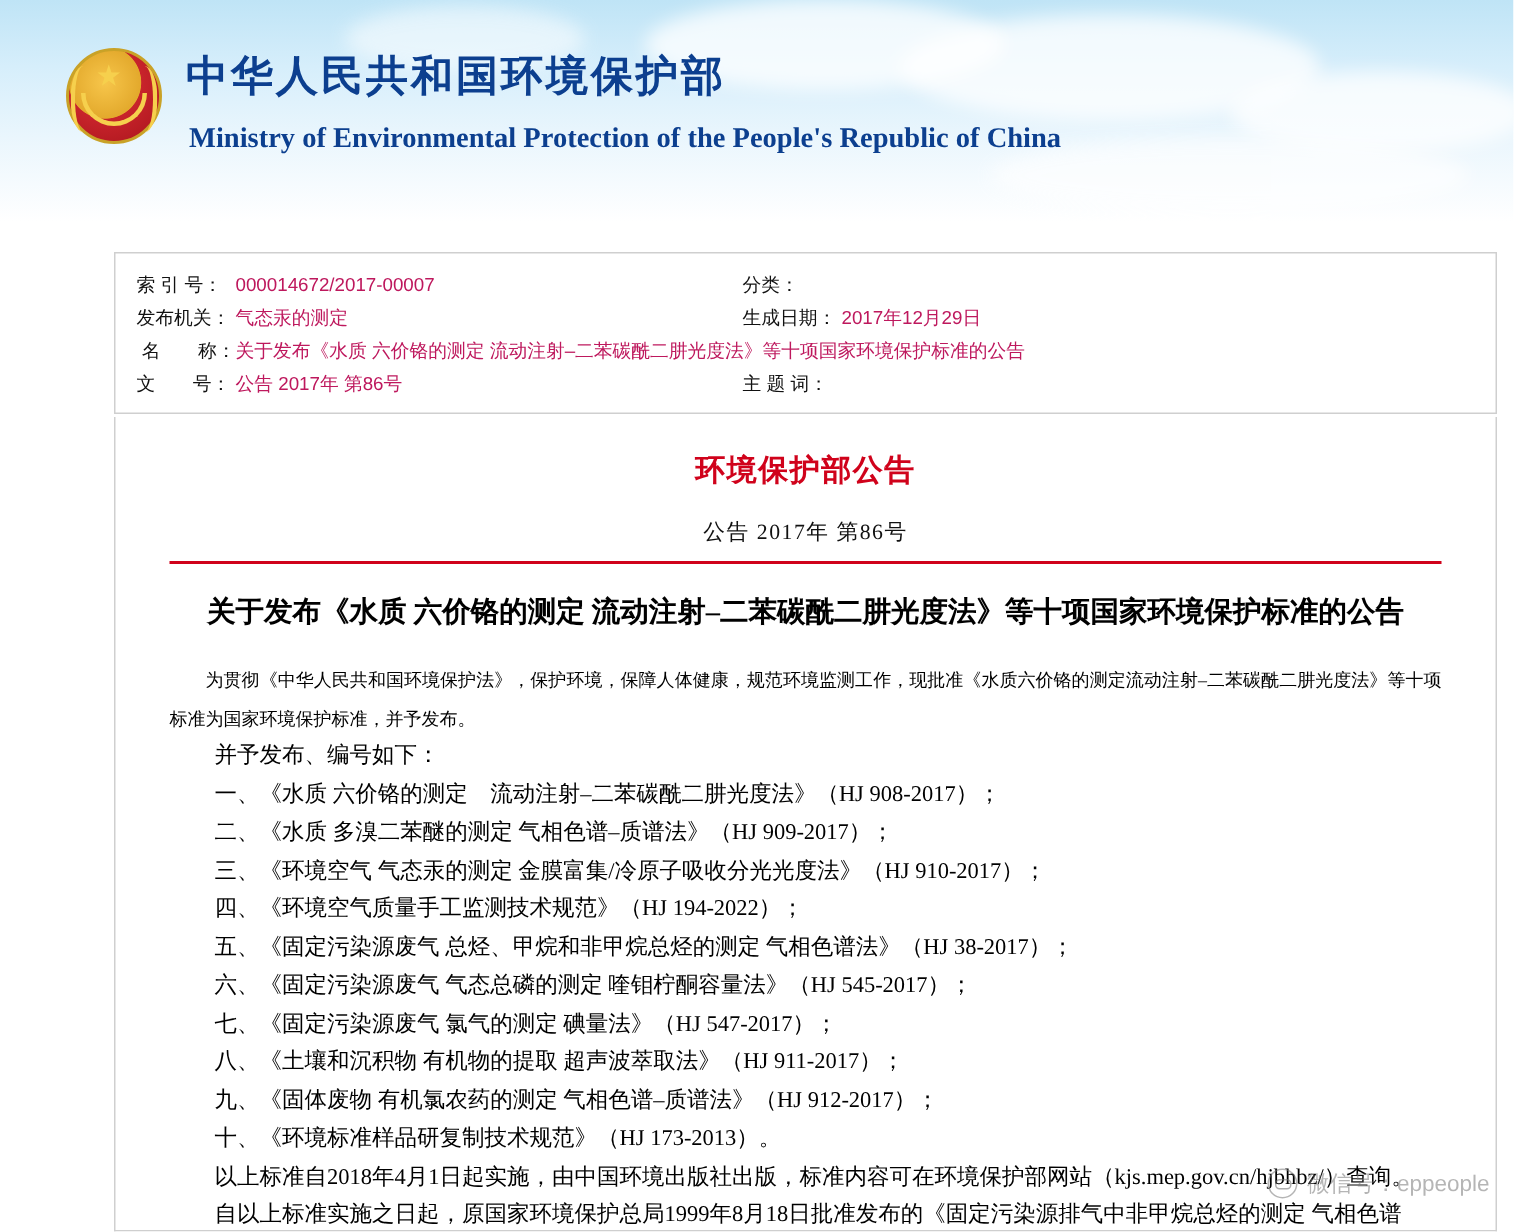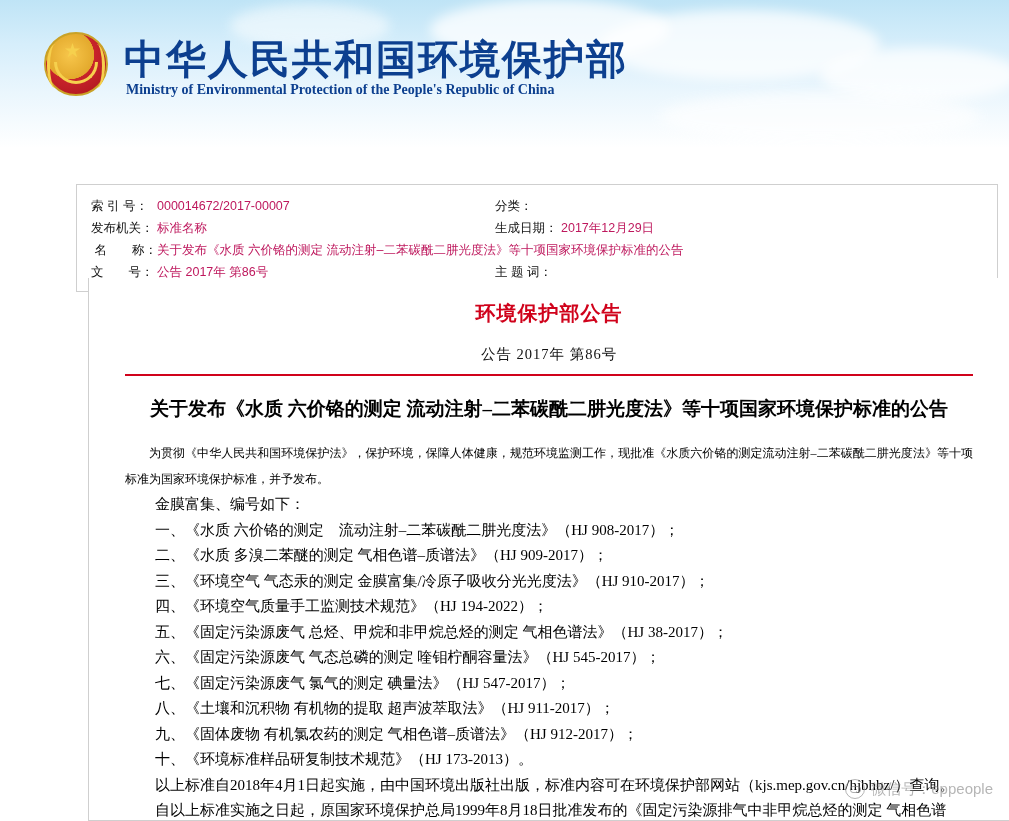--- a/index.html
+++ b/index.html
@@ -75,42 +75,42 @@
     border-radius: 50% 0 0 50%;
   }
   .emblem .wheat-l { left: 7px; }
   .emblem .wheat-r { right: 7px; transform: scaleX(-1); }
 
   .title-cn {
     position: absolute;
     left: 124px;
     top: 32px;
     font-family: "Liberation Serif", "DejaVu Serif", serif;
-    font-size: 40px;
+    font-size: 28px;
     font-weight: bold;
     color: #0c3f8f;
     letter-spacing: 2px;
     white-space: nowrap;
   }
   .title-en {
     position: absolute;
     left: 126px;
     top: 82px;
     font-family: "Liberation Serif", "DejaVu Serif", serif;
-    font-size: 14px;
+    font-size: 19px;
     font-weight: bold;
     color: #0c3f8f;
     white-space: nowrap;
   }
 
   
   .meta-box {
     position: absolute;
     left: 76px;
-    top: 184px;
+    top: 168px;
     width: 922px;
     border: 1px solid #cfcfcf;
     box-sizing: border-box;
     padding: 10px 0 8px 0;
     background: #fff;
   }
   .meta-row {
     display: flex;
     line-height: 22px;
     font-size: 12.5px;
@@ -139,21 +139,20 @@
     left: 76px;
     top: 278px;
     width: 922px;
     height: 543px;
     border: 1px solid #cfcfcf;
     border-top: none;
     box-sizing: border-box;
     background: #fff;
     padding: 22px 36px 0 36px;
     overflow: hidden;
-    margin-left: 12px;
   }
   .doc-title {
     text-align: center;
     color: #d0021b;
     font-size: 20px;
     font-weight: bold;
     letter-spacing: 1px;
     font-family: "Liberation Serif", "DejaVu Serif", serif;
   }
   .doc-number {
@@ -251,21 +250,21 @@
       <span class="meta-value">000014672/2017-00007</span>
     </div>
     <div class="meta-cell right">
       <span class="meta-label">分类：</span>
     </div>
   </div>
 
   <div class="meta-row">
     <div class="meta-cell left">
       <span class="meta-label">发布机关：</span>
-      <span class="meta-value">标准名称</span>
+      <span class="meta-value">气态汞的测定</span>
     </div>
     <div class="meta-cell right">
       <span class="meta-label">生成日期：</span>
       <span class="meta-value">2017年12月29日</span>
     </div>
   </div>
 
   <div class="meta-row wide">
     <div class="meta-cell left">
       <span class="meta-label">名　　称：</span>
@@ -285,21 +284,21 @@
   </div>
 </div>
 
 <div class="doc">
   <div class="doc-title">环境保护部公告</div>
   <div class="doc-number">公告 2017年 第86号</div>
   <hr class="red-rule">
   <div class="doc-heading">关于发布《水质 六价铬的测定 流动注射–二苯碳酰二肼光度法》等十项国家环境保护标准的公告</div>
 
   <div class="body-text indent2">为贯彻《中华人民共和国环境保护法》，保护环境，保障人体健康，规范环境监测工作，现批准《水质六价铬的测定流动注射–二苯碳酰二肼光度法》等十项标准为国家环境保护标准，并予发布。</div>
-  <div class="list-line">金膜富集、编号如下：</div>
+  <div class="list-line">并予发布、编号如下：</div>
 
   <div class="list-line">一、《水质 六价铬的测定　流动注射–二苯碳酰二肼光度法》（HJ 908-2017）；</div>
   <div class="list-line">二、《水质 多溴二苯醚的测定 气相色谱–质谱法》（HJ 909-2017）；</div>
   <div class="list-line">三、《环境空气 气态汞的测定 金膜富集/冷原子吸收分光光度法》（HJ 910-2017）；</div>
   <div class="list-line">四、《环境空气质量手工监测技术规范》（HJ 194-2022）；</div>
   <div class="list-line">五、《固定污染源废气 总烃、甲烷和非甲烷总烃的测定 气相色谱法》（HJ 38-2017）；</div>
   <div class="list-line">六、《固定污染源废气 气态总磷的测定 喹钼柠酮容量法》（HJ 545-2017）；</div>
   <div class="list-line">七、《固定污染源废气 氯气的测定 碘量法》（HJ 547-2017）；</div>
   <div class="list-line">八、《土壤和沉积物 有机物的提取 超声波萃取法》（HJ 911-2017）；</div>
   <div class="list-line">九、《固体废物 有机氯农药的测定 气相色谱–质谱法》（HJ 912-2017）；</div>

